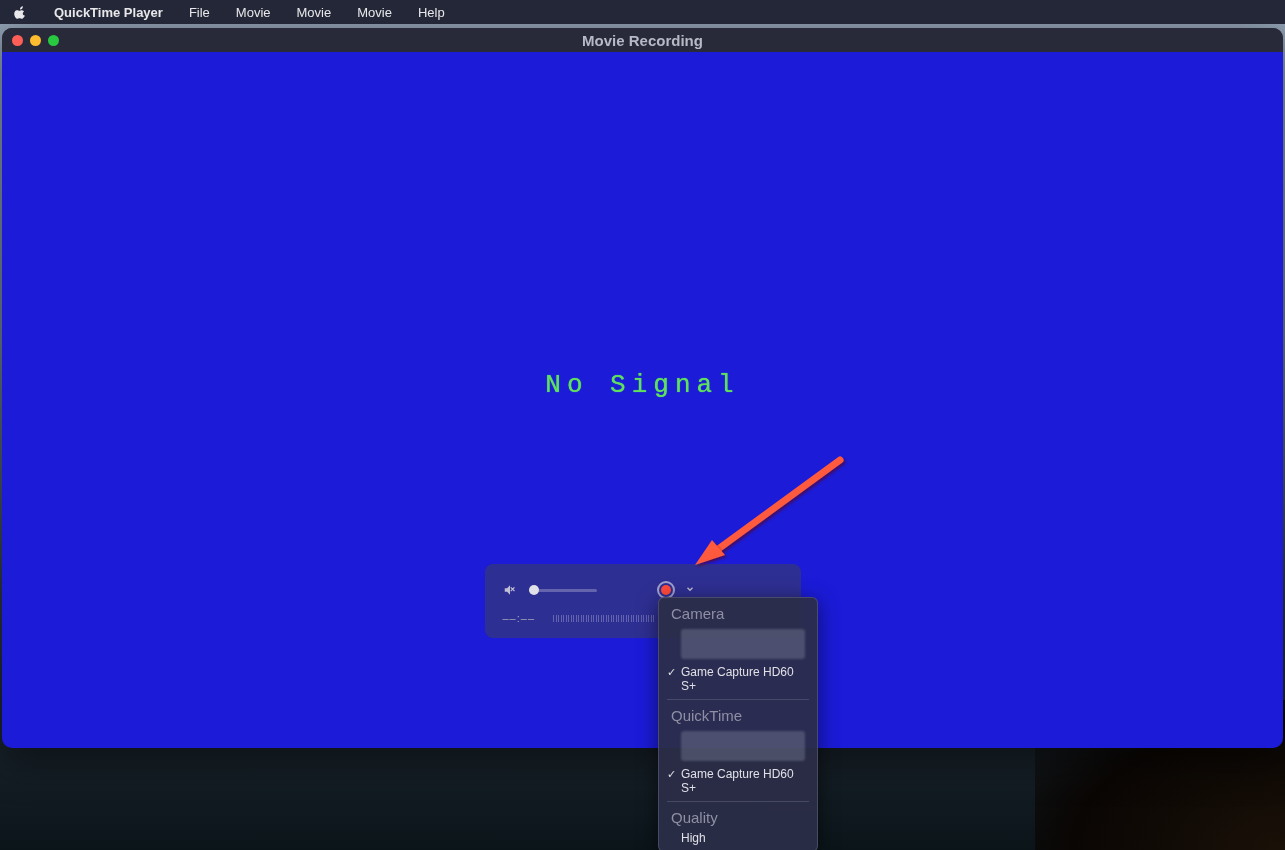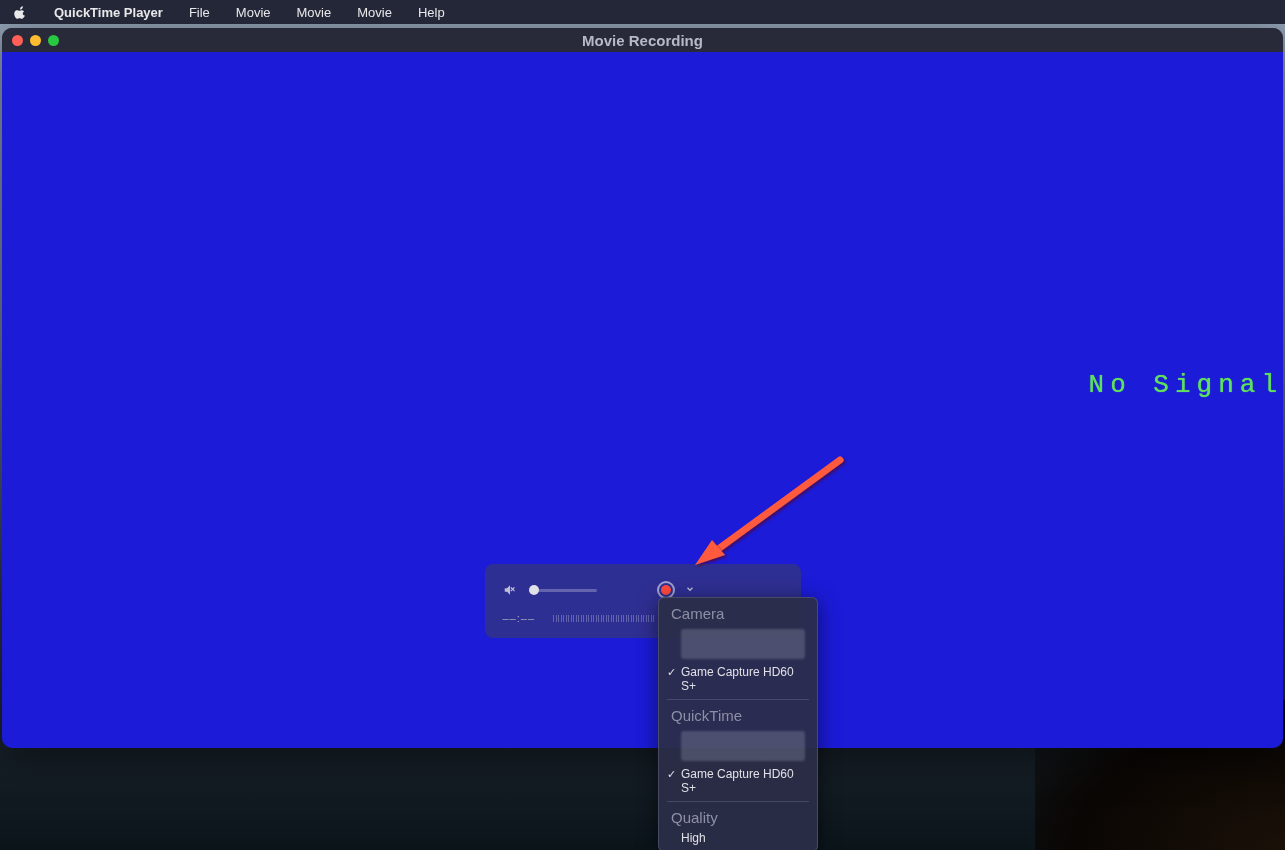--- a/index.html
+++ b/index.html
@@ -104,21 +104,21 @@
     }
     .video-area {
       position: relative;
       width: 100%;
       height: calc(100% - 24px);
       background: #1b1bd8;
       border-bottom-left-radius: 10px;
       border-bottom-right-radius: 10px;
       display: flex;
       align-items: center;
-      justify-content: flex-end;
+      justify-content: center;
     }
     .no-signal {
       font-family: "Courier New", monospace;
       font-size: 26px;
       font-weight: normal;
       color: #5fe05f;
       letter-spacing: 6px;
       text-shadow: 0 0 1px #5fe05f;
       margin-top: -30px;
     }

